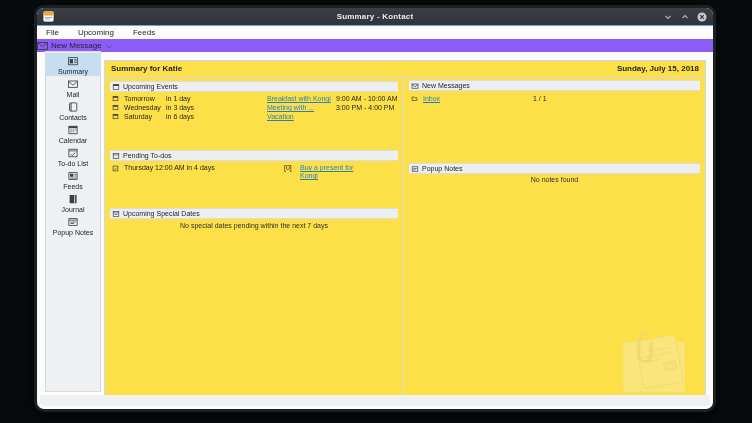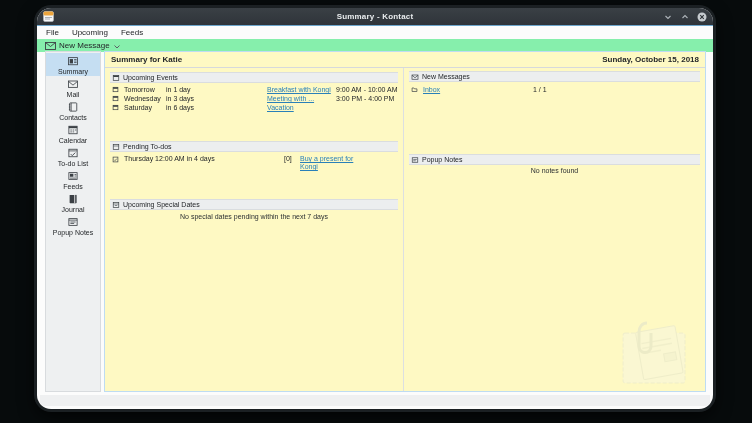--- a/index.html
+++ b/index.html
@@ -3,65 +3,65 @@
 <meta charset="utf-8">
 <style>
   html,body{margin:0;padding:0;}
   body{
     width:752px;height:423px;background:#070b0c;position:relative;overflow:hidden;
     font-family:"Liberation Sans","DejaVu Sans",sans-serif;color:#232629;
     -webkit-font-smoothing:antialiased;
   }
   .window{
     position:absolute;left:37px;top:8px;width:676px;height:401px;
-    background:#fcfcfc;border-radius:14px;
+    background:#fcfcfc;border-radius:7px;
     box-shadow:0 0 0 3px #1b2023,0 6px 18px rgba(0,0,0,.85);
     overflow:hidden;
   }
   
   .titlebar{
     position:absolute;left:0;top:0;right:0;height:17px;
     background:linear-gradient(#3a4045,#2f343a);
     border-bottom:1px solid #6da6cc;
     display:flex;align-items:center;
   }
   .titlebar .app-icon{position:absolute;left:6px;top:3px;width:11px;height:11px;}
   .title-text{
     flex:1;text-align:center;font-size:8px;font-weight:bold;color:#e9ecee;letter-spacing:.2px;
   }
   .win-buttons{position:absolute;right:6px;top:0;height:17px;display:flex;align-items:center;gap:7px;}
   .win-btn{width:10px;height:10px;display:flex;align-items:center;justify-content:center;}
   
   .menubar{
     position:absolute;left:0;top:18px;right:0;height:13px;background:#fcfcfc;
-    display:flex;align-items:center;gap:13px;padding-left:9px;font-size:8px;
+    display:flex;align-items:center;gap:19px;padding-left:9px;font-size:8px;
   }
   .menu-item{color:#232629;}
   .toolbar{
-    position:absolute;left:0;top:31px;right:0;height:13px;background:#86efac;
-    display:flex;align-items:center;padding-left:8px;font-size:8px;
+    position:absolute;left:0;top:31px;right:0;height:13px;background:#8b5cf6;
+    display:flex;align-items:center;font-size:8px;
   }
   .toolbar .tb-label{margin-left:3px;}
   .caret{margin-left:4px;margin-top:2px;}
   
   .sidebar{
     position:absolute;left:8px;top:43px;width:56px;height:341px;
     background:#eef0f1;border:1px solid #d8dbde;box-sizing:border-box;
     display:flex;flex-direction:column;padding-top:1px;
   }
   .side-item{
     height:22px;display:flex;flex-direction:column;align-items:center;justify-content:center;
     font-size:7px;color:#232629;flex:0 0 auto;padding:1px 0 0 0;
   }
   .side-item.selected{background:#c5def2;}
   .side-item .lbl{margin-top:1px;line-height:7px;}
   
   .content{
-    position:absolute;left:67px;top:43px;width:602px;height:341px;
-    background:#fef9c3;border:1px solid #bedcf2;box-sizing:border-box;
+    position:absolute;left:67px;top:52px;width:602px;height:341px;
+    background:#fde047;border:1px solid #bedcf2;box-sizing:border-box;
   }
   .content-header{
     position:absolute;left:0;top:0;right:0;height:16px;
     display:flex;align-items:center;justify-content:space-between;
     padding:0 6px;font-size:8px;font-weight:bold;border-bottom:1px solid #d6d9db;box-sizing:border-box;
   }
   .vdivider{position:absolute;left:298px;top:16px;bottom:0;width:1px;background:#dcdfe1;}
   .col-left{position:absolute;left:0;top:16px;width:298px;bottom:0;}
   .col-right{position:absolute;left:299px;top:16px;right:0;bottom:0;}
   .section-header{
@@ -226,21 +226,21 @@
           <path d="M4.5 8h7M4.5 10h5" stroke="#3b4045" stroke-width="1"></path>
         </svg>
       </span>
       <span class="lbl">Popup Notes</span>
     </div>
   </div>
 
   <div class="content">
     <div class="content-header">
       <span>Summary for Katie</span>
-      <span>Sunday, October 15, 2018</span>
+      <span>Sunday, July 15, 2018</span>
     </div>
     <div class="vdivider"></div>
 
     <div class="col-left">
 
       <div class="section-header" style="top:4px;">
         <span>
           <svg width="8" height="8" viewBox="0 0 16 16">
             <rect x="2.5" y="3" width="11" height="10" fill="none" stroke="#3b4045" stroke-width="1.4"></rect>
             <rect x="2.5" y="3" width="11" height="3" fill="#3b4045"></rect>

